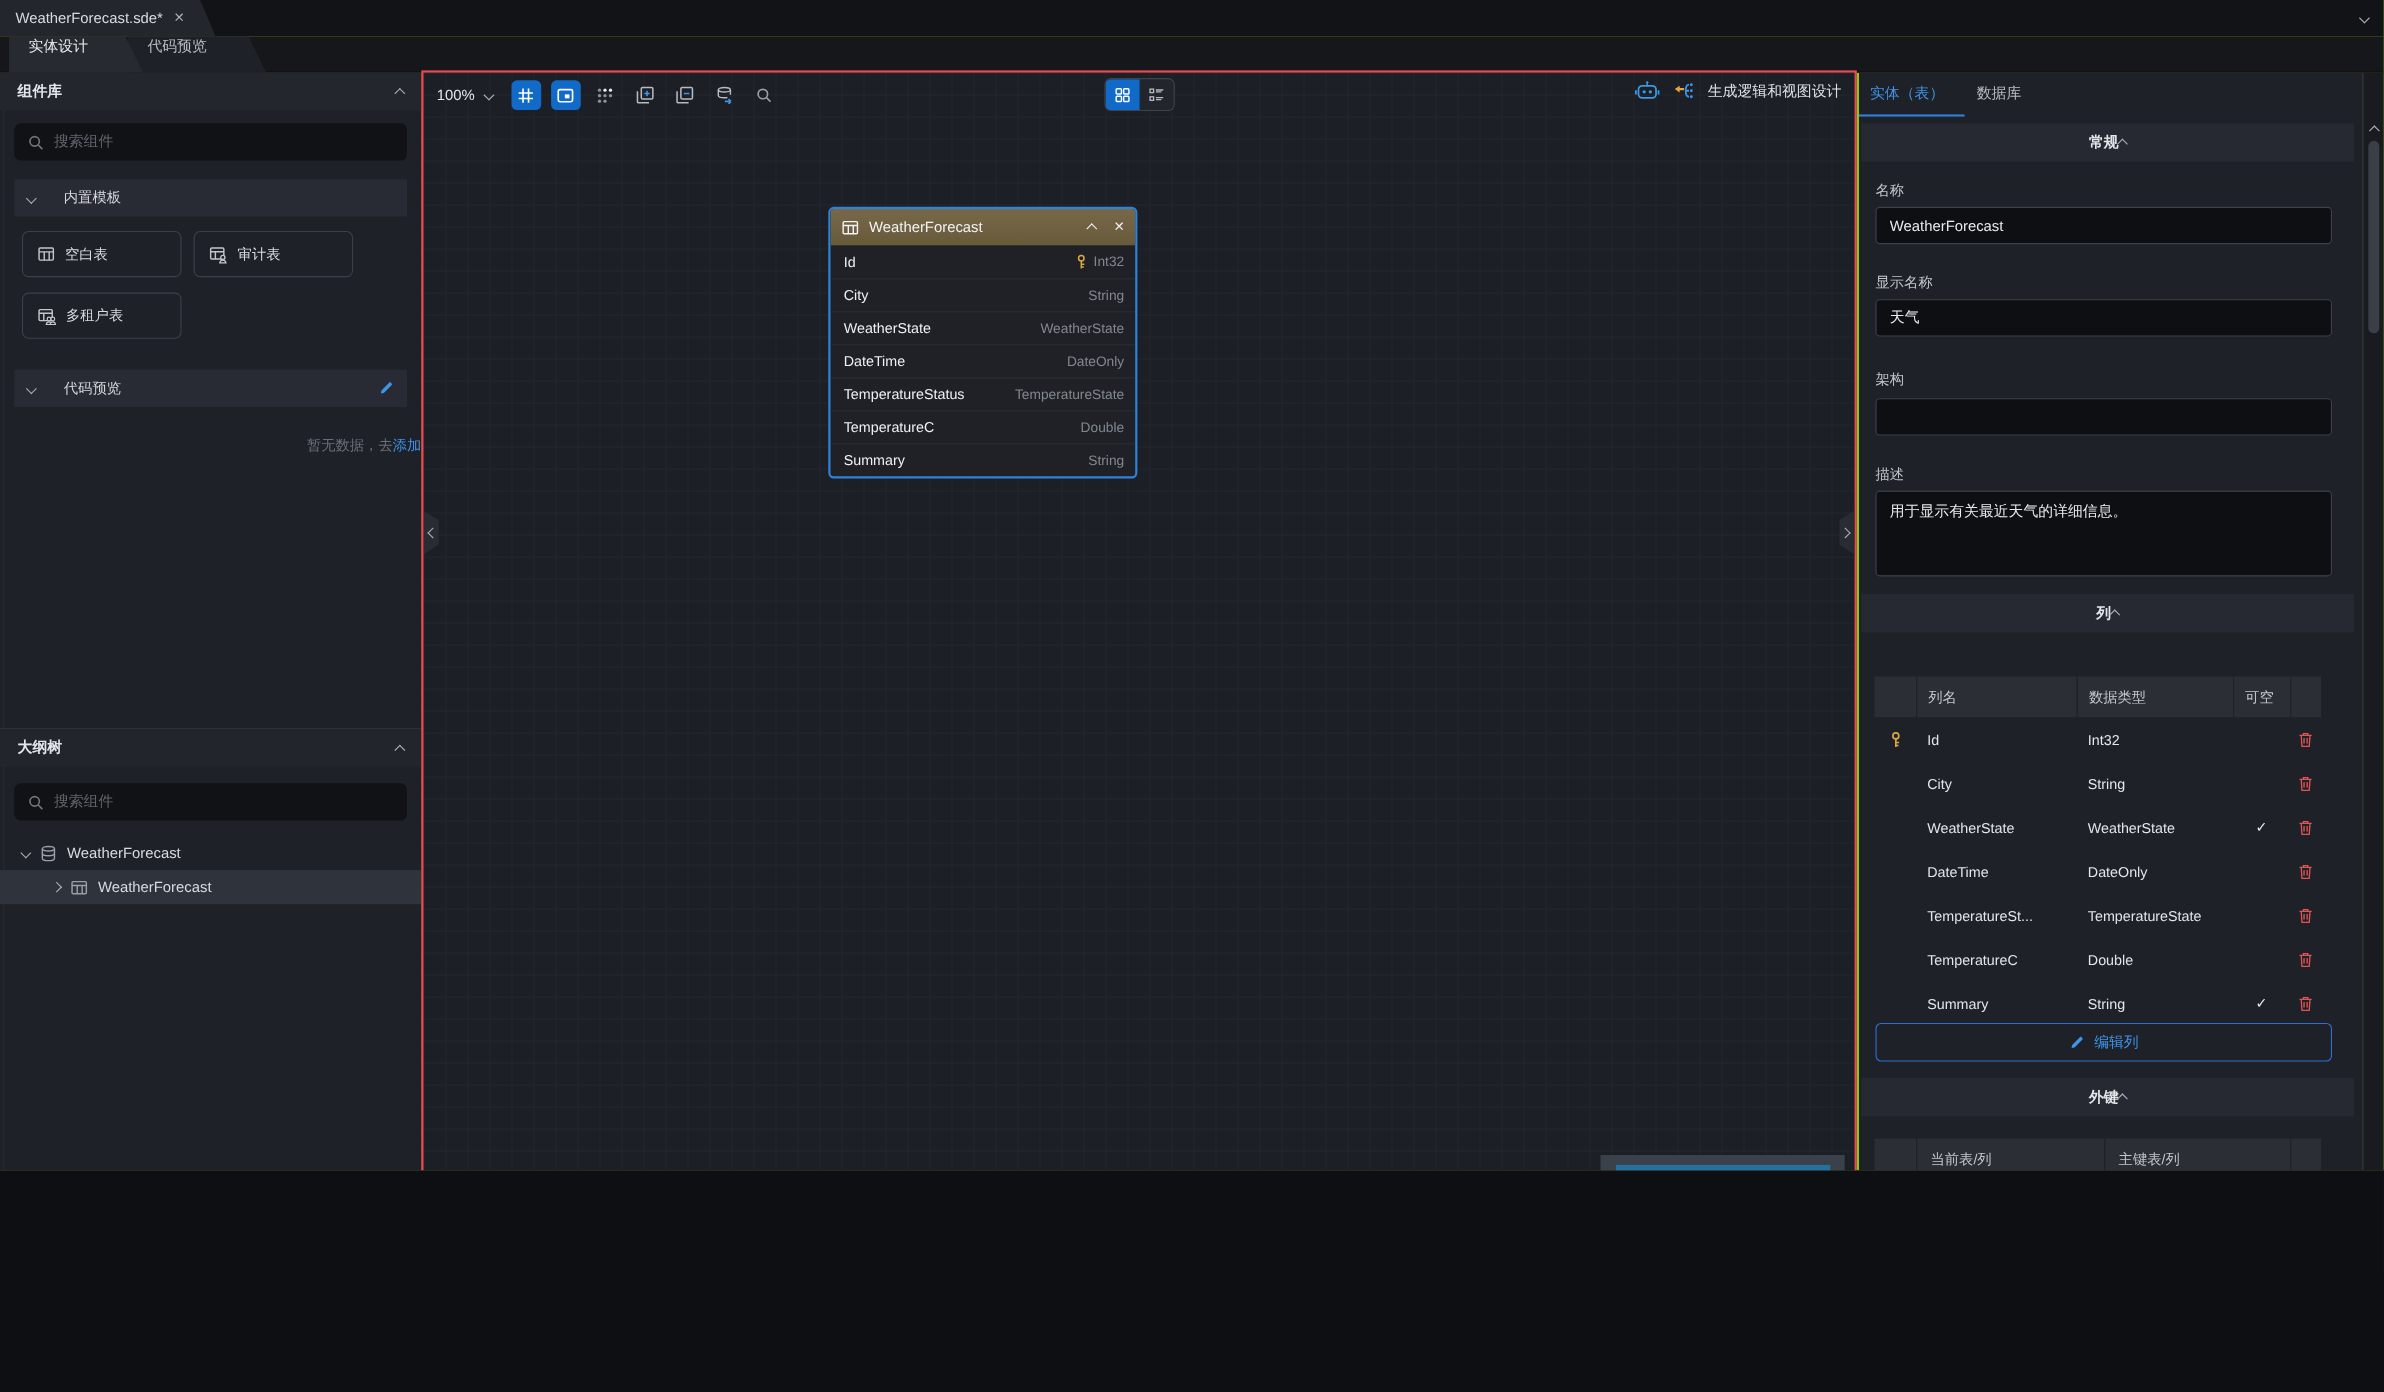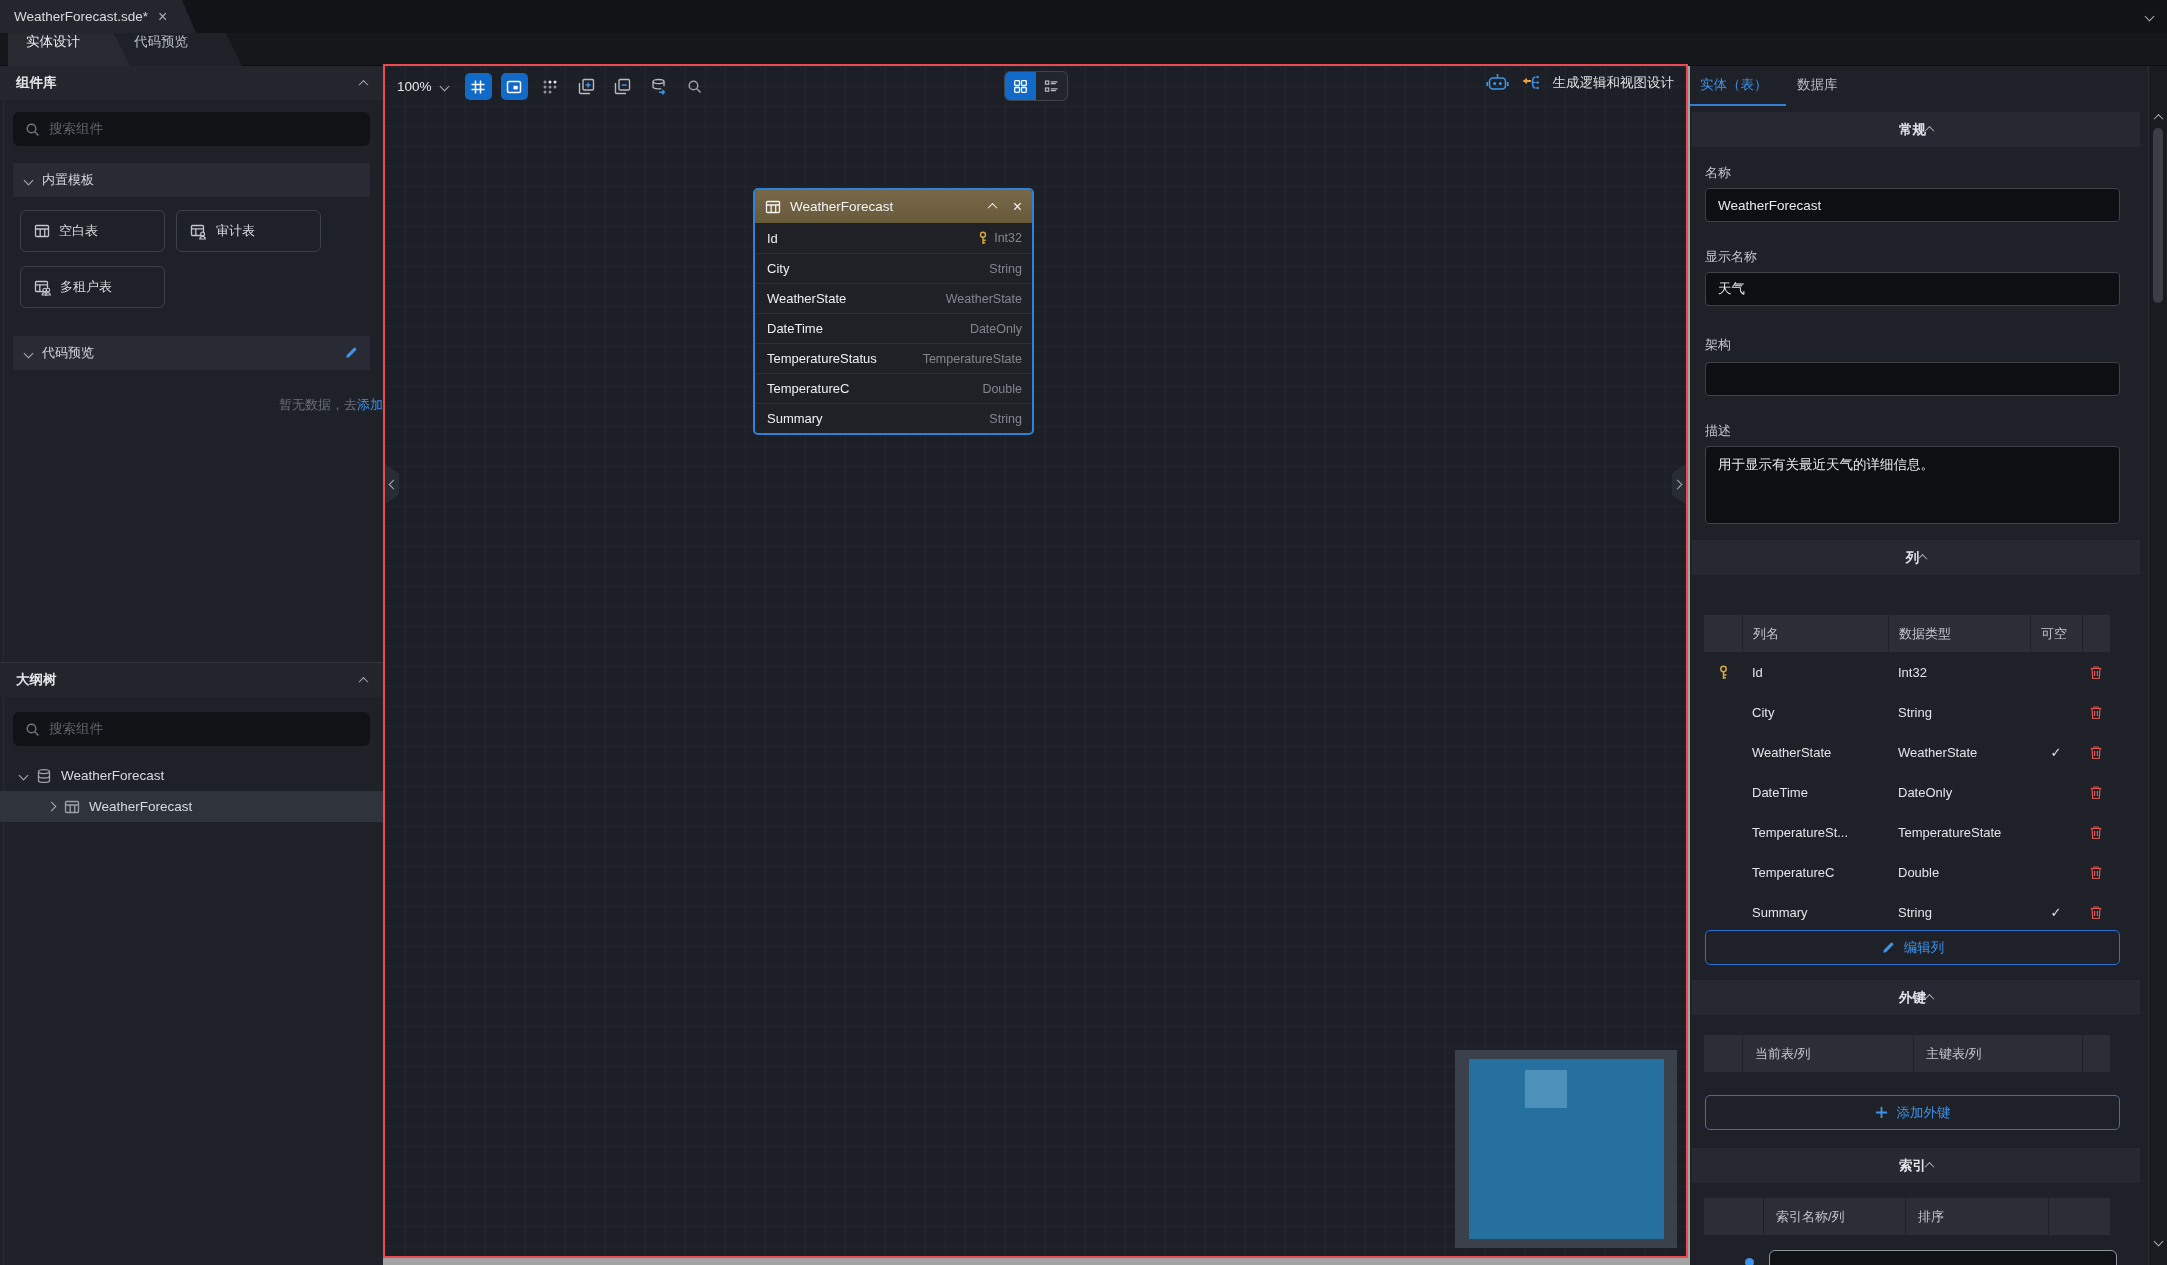--- a/index.html
+++ b/index.html
@@ -1,38 +1,38 @@
 <!DOCTYPE html>
 <html><head>
 <meta charset="utf-8">
 <style>
   *{margin:0;padding:0;box-sizing:border-box}
   html,body{background:#0e0f12}
   body{font-family:"Liberation Sans","DejaVu Sans",sans-serif;color:#dde0e4}
-  .root{position:relative;width:2167px;height:1265px;background:#a3a3a3;overflow:hidden}
+  .root{position:relative;width:2167px;height:1064px;background:#84cc16;overflow:hidden}
   .chev{display:inline-block;width:7px;height:7px;border-right:1.6px solid #a9aeb5;border-bottom:1.6px solid #a9aeb5}
   .chev.up{transform:rotate(-135deg) translate(-1px,-1px)}
   .chev.down{transform:rotate(45deg)}
   .chev.right{transform:rotate(-45deg)}
   .chev.left{transform:rotate(135deg)}
   
   .topbar{position:absolute;left:0;top:0;width:2167px;height:33px;background:#111316}
   .filetab{position:absolute;left:0;top:0;height:33px;width:196px;background:#23262d;display:flex;align-items:center;gap:10px;padding:0 14px;clip-path:polygon(0 0,calc(100% - 14px) 0,100% 100%,0 100%);font-size:13.5px;color:#d8dbdf}
   .filetab .x{color:#aab0b6;font-size:16px;cursor:default;line-height:1}
   .topbar-chev{position:absolute;right:14px;top:13px}
   .row2{position:absolute;left:0;top:33px;width:2167px;height:33px;background:#15171b;border-bottom:1px solid #0d0e11}
   .vtab{position:absolute;top:0;height:33px;display:flex;align-items:flex-start;padding:0 22px 0 18px;font-size:13.5px;clip-path:polygon(0 0,calc(100% - 16px) 0,100% 100%,0 100%)}
   .vtab.t1{left:8px;width:122px;background:#272a31;color:#e8eaed;z-index:2}
   .vtab.t2{left:116px;width:126px;background:#1e2128;color:#b9bec5;z-index:1}
   
   .sidebar{position:absolute;left:0;top:66px;width:383px;height:1199px;background:#1e2128}
   .sidebar .railline{position:absolute;left:3px;top:0;width:1px;height:100%;background:#34384078}
   .panel-head{position:absolute;left:0;width:383px;height:34px;background:#23262d;display:flex;align-items:center;justify-content:space-between;padding:0 16px;font-size:13.5px;font-weight:bold;color:#e2e5e9}
   .searchbox{position:absolute;left:13px;width:357px;height:34px;background:#101216;border-radius:6px;display:flex;align-items:center;gap:9px;padding:0 12px;color:#60646c;font-size:13.5px}
-  .sec-head{position:absolute;left:13px;width:357px;height:34px;background:#282b33;display:flex;align-items:center;gap:10px;padding:0 12px;font-size:13px;color:#d4d7db}
+  .sec-head{position:absolute;left:13px;width:357px;height:34px;background:#282b33;display:flex;align-items:center;gap:26px;padding:0 12px;font-size:13px;color:#d4d7db}
   .tpl-btn{position:absolute;height:42px;width:145px;border:1px solid #3c4049;border-radius:6px;display:flex;align-items:center;gap:9px;padding:0 13px;font-size:13px;color:#d8dbdf;background:#1e2128}
   .tpl-btn .ticon{color:#c3c7cd;display:flex}
   .empty-line{position:absolute;left:0;width:383px;text-align:right;font-size:13px;color:#6a6f77}
   .empty-line a{color:#3f93e8;text-decoration:none}
   .outline-sep{position:absolute;left:0;top:596px;width:383px;height:1px;background:#31353d}
   .treerow{position:absolute;left:0;width:383px;height:31px;display:flex;align-items:center;gap:9px;font-size:13.5px;color:#d8dbdf}
   .treerow .nicon{color:#9ba0a8;display:flex}
   .treerow.sel{background:#2f333c}
   
   .canvas{position:absolute;left:383px;top:64px;width:1305px;height:1194px;border:2px solid #ea4a50;background-color:#1c1f25;background-image:linear-gradient(#23262e 1px,transparent 1px),linear-gradient(90deg,#23262e 1px,transparent 1px);background-size:20px 20px;overflow:hidden}

